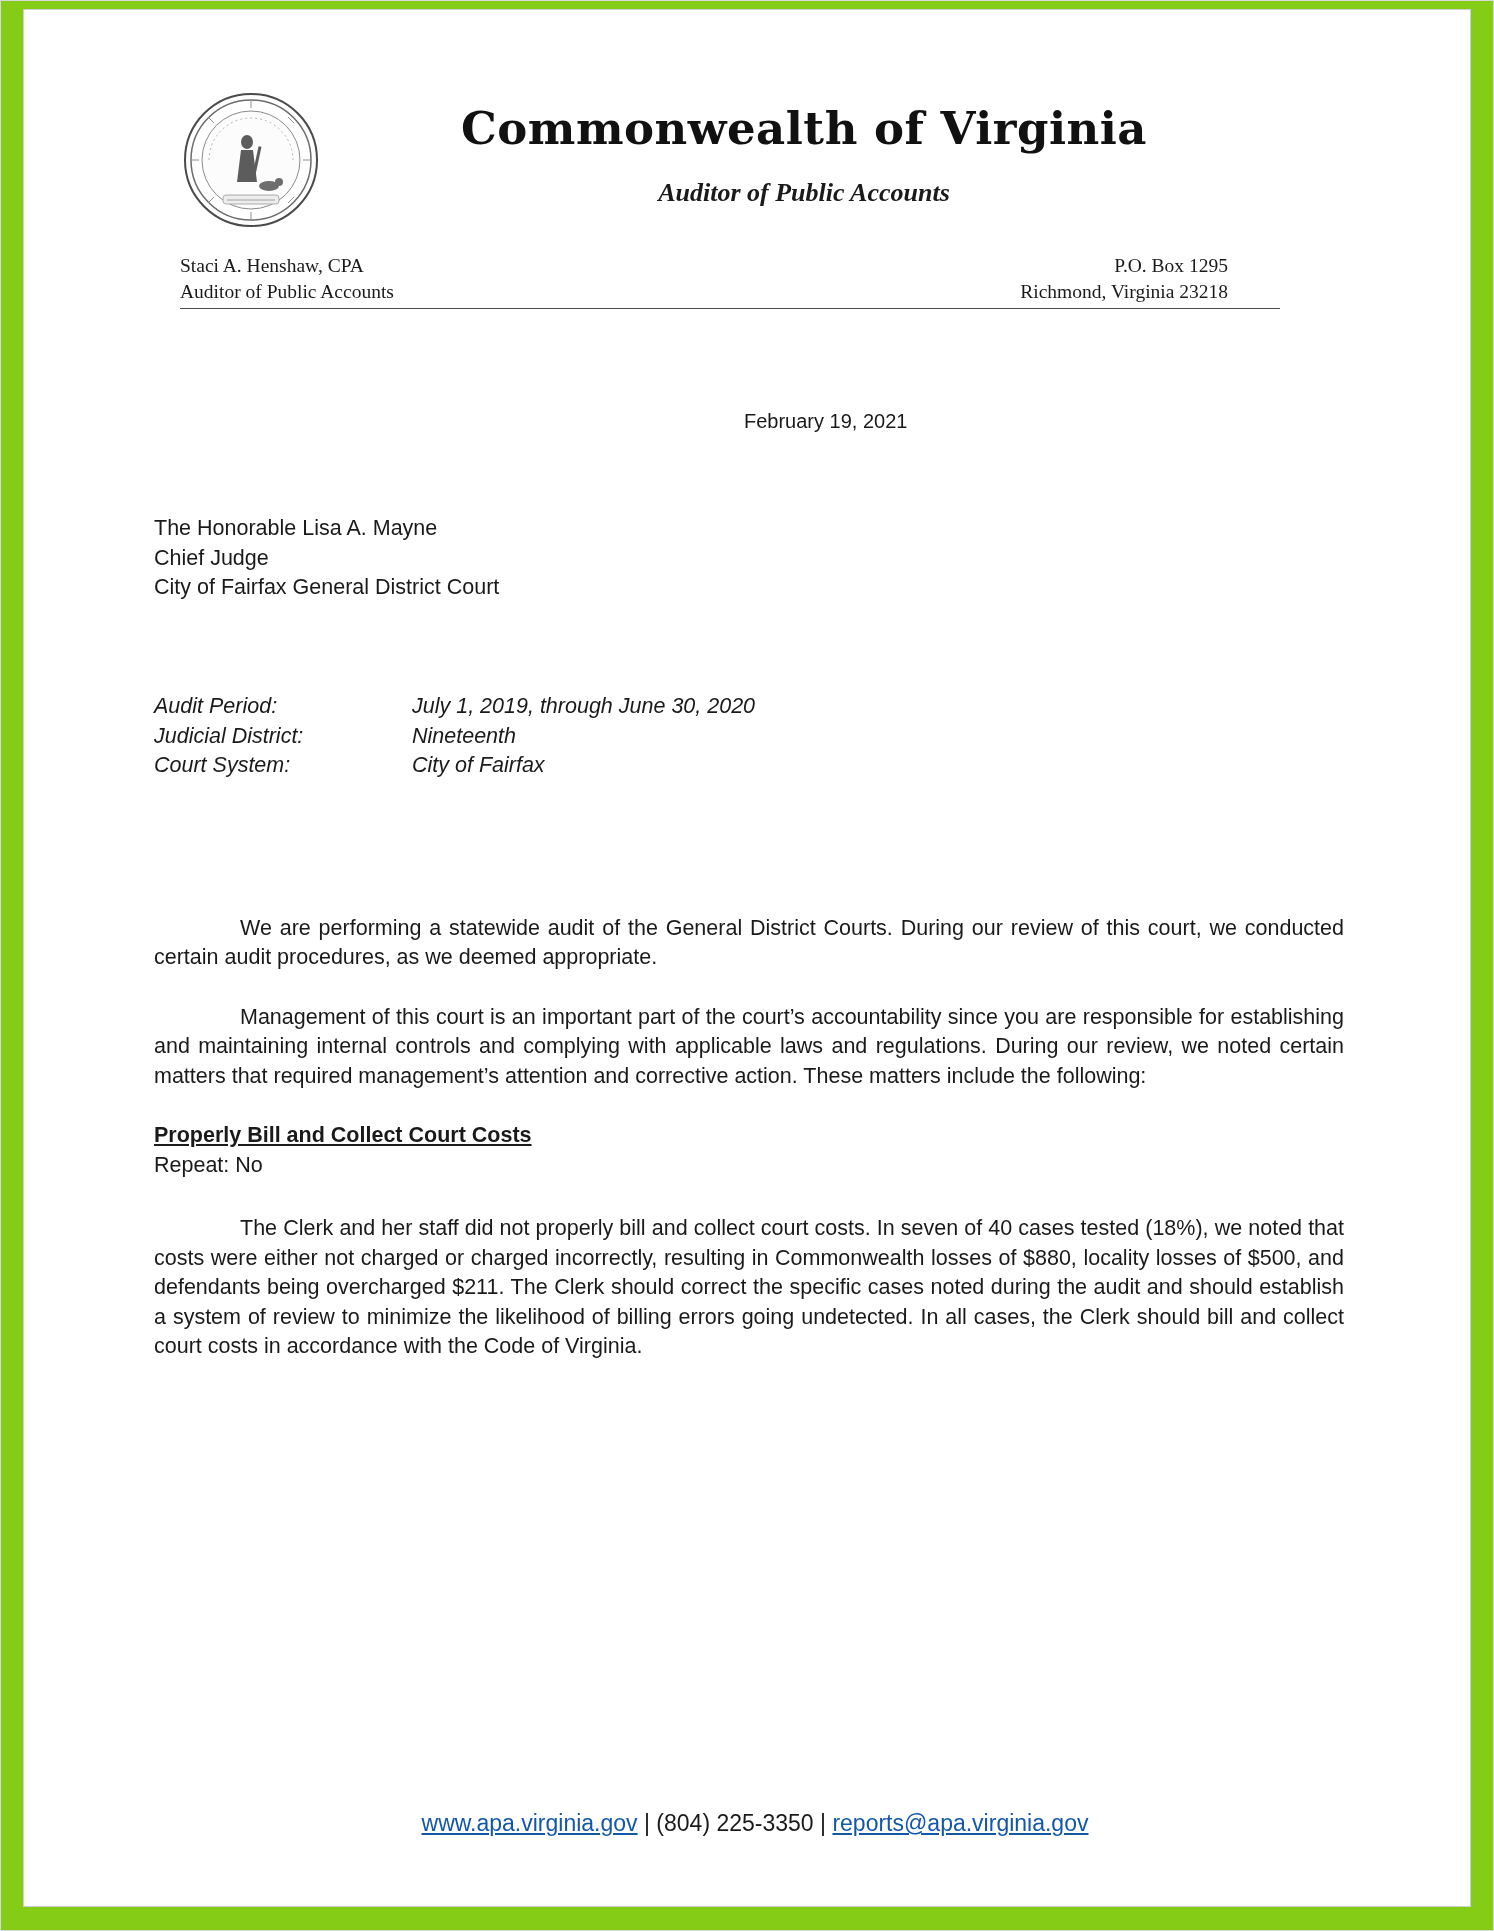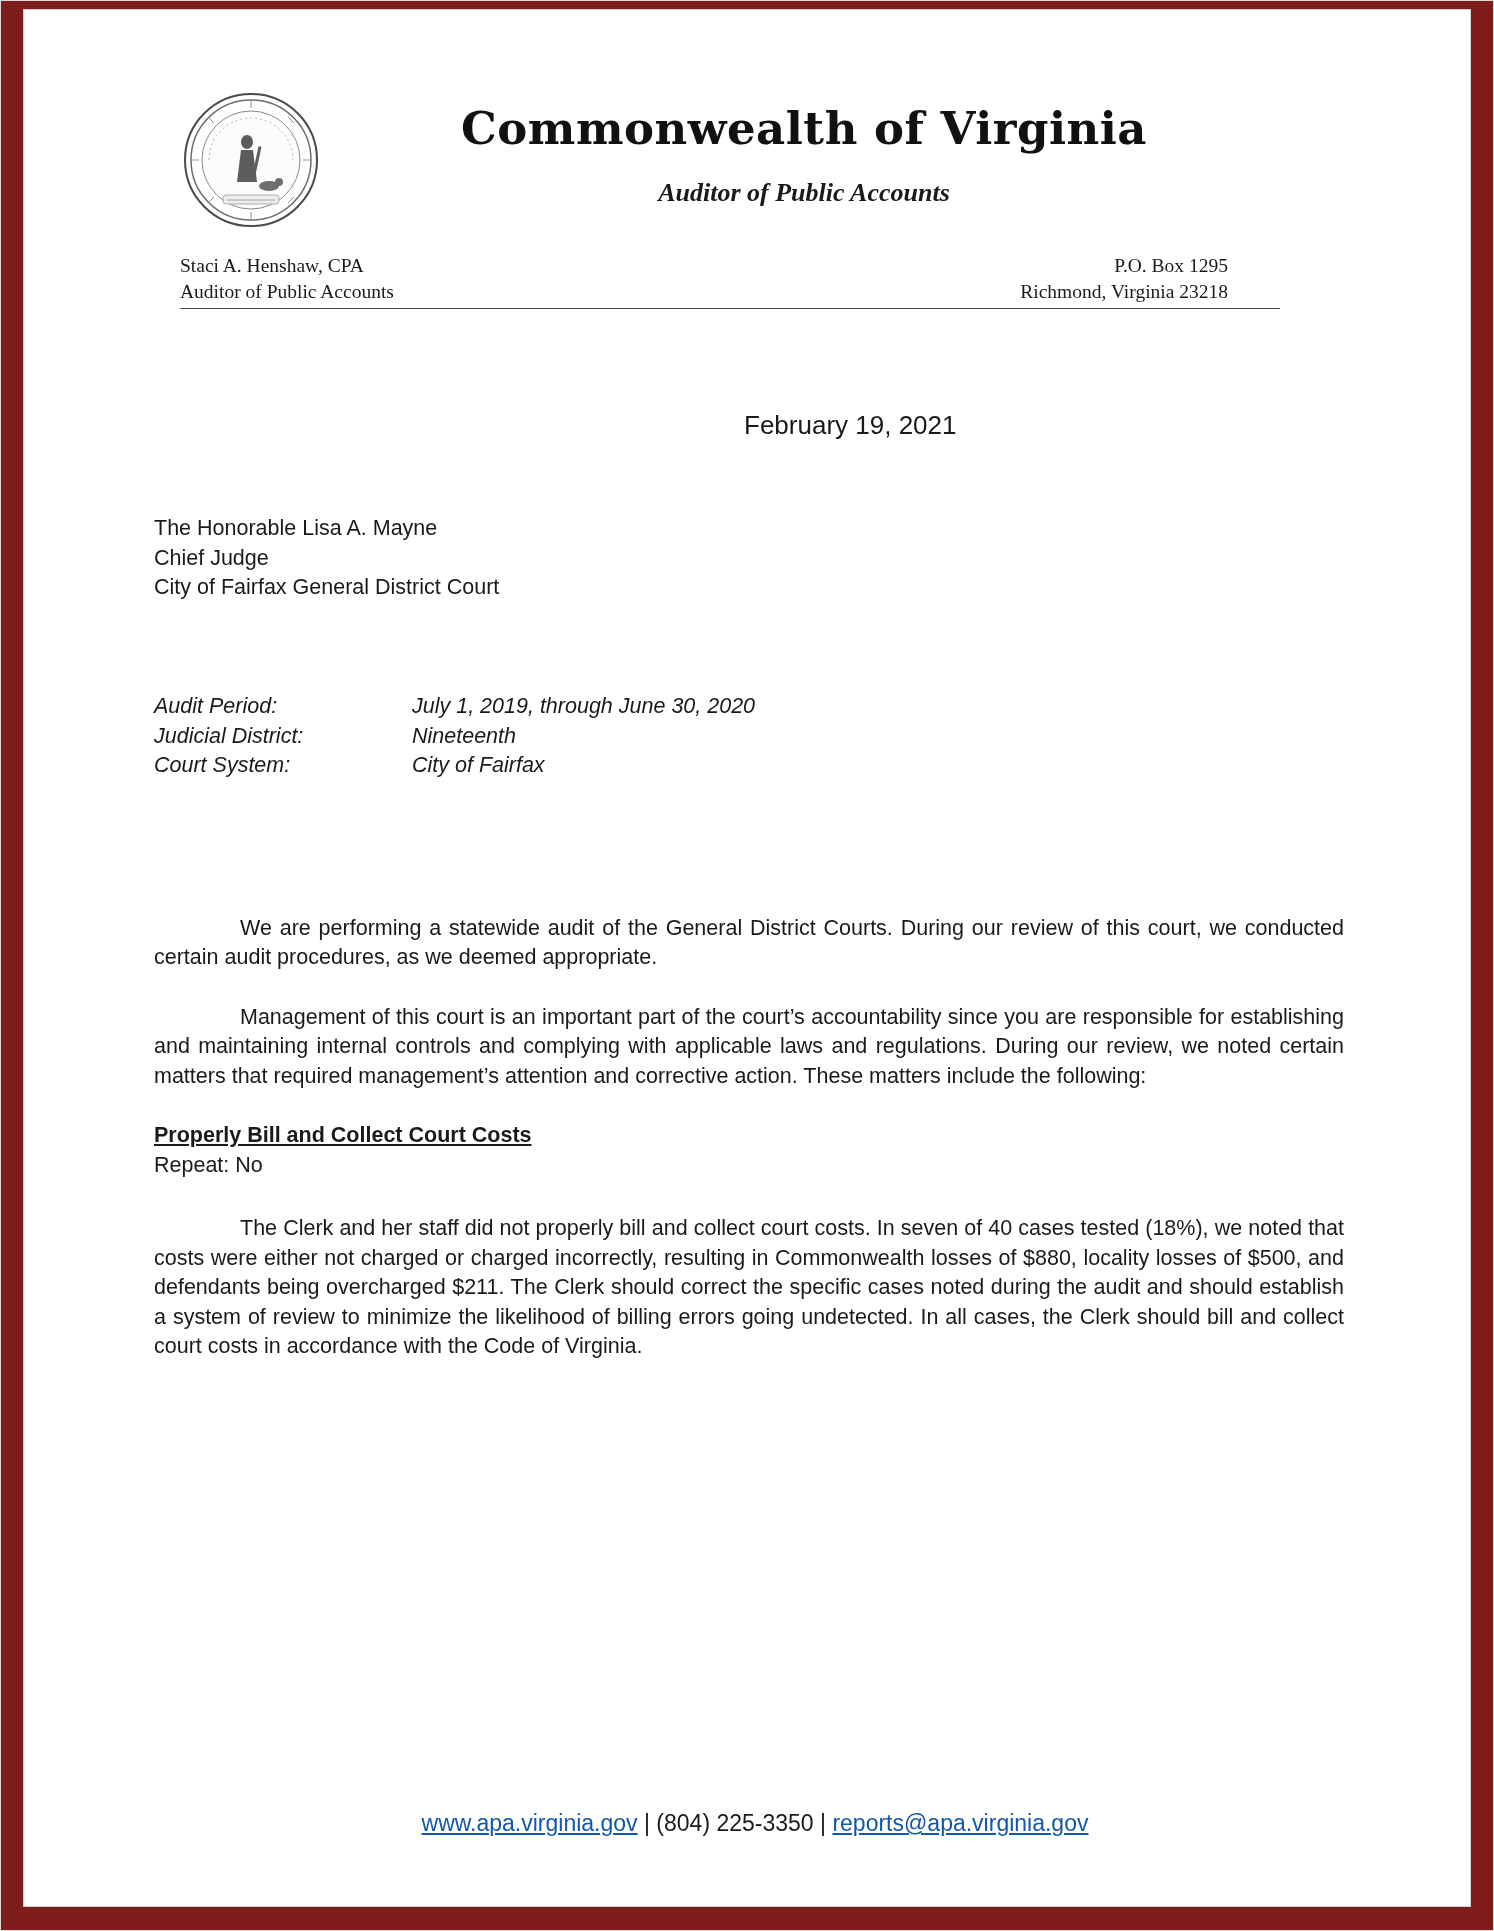--- a/index.html
+++ b/index.html
@@ -7,21 +7,21 @@
     padding: 0;
     background: #f0f0f0;
   }
   body {
     font-family: "Liberation Sans", sans-serif;
   }
   .page {
     position: relative;
     width: 1494px;
     height: 1931px;
-    background: #7f1d1d;
+    background: #84cc16;
     margin: 0 auto;
     overflow: hidden;
     box-sizing: border-box;
     border: 1px solid #d8d8d8;
     box-shadow: 0 0 4px rgba(0,0,0,0.25);
   }
   .sheet {
     position: absolute;
     left: 22px;
     top: 8px;
@@ -115,21 +115,21 @@
     top: 0;
     width: 1190px;
     font-family: "Liberation Sans", sans-serif;
     font-size: 21.5px;
     color: #1a1a1a;
   }
   .date-line {
     position: absolute;
     left: 590px;
     top: 400px;
-    font-size: 26px;
+    font-size: 20px;
   }
   .addressee {
     position: absolute;
     left: 0;
     top: 504px;
     line-height: 1.38;
   }
   .meta {
     position: absolute;
     left: 0;

